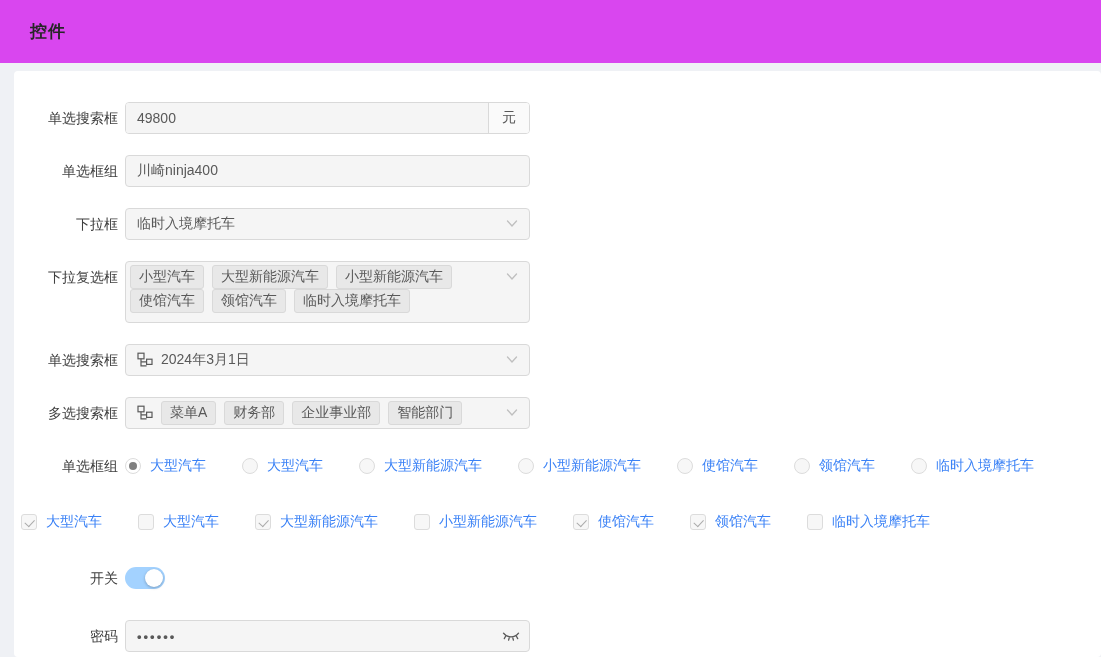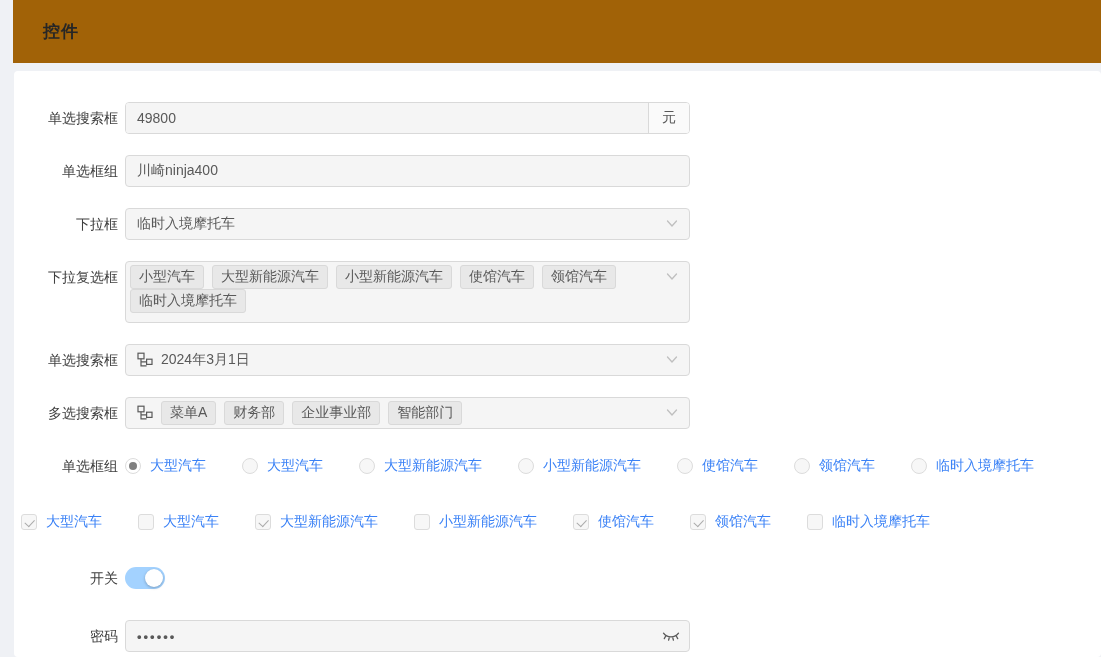--- a/index.html
+++ b/index.html
@@ -1,30 +1,30 @@
 <!DOCTYPE html>
 <html><head>
 <meta charset="utf-8">
 <style>
   * { box-sizing: border-box; margin: 0; padding: 0; }
   html,body { width:1101px; height:657px; overflow:hidden; }
   body { font-family:"Liberation Sans","DejaVu Sans",sans-serif; background:#eff1f5; }
 
   .app { width:1101px; height:657px; display:flex; flex-direction:column; }
 
-  header { background:#a16207; height:63px; flex:none; display:flex; align-items:center; padding-left:30px;margin-left:13px; }
+  header { background:#d946ef; height:63px; flex:none; display:flex; align-items:center; padding-left:30px; }
   h1 { font-size:17px; font-weight:700; color:#262626; letter-spacing:1px; }
 
   .card { background:#fff; border-radius:4px; margin:8px 0 0 14px; flex:1; padding:31px 20px 20px 0; overflow:hidden; }
 
   .row { display:flex; align-items:center; margin-bottom:21px; }
   .row.top { align-items:flex-start; }
   .lbl { flex:none; width:104px; text-align:right; font-size:14px; color:#404040; line-height:32px; }
   .field { margin-left:7px; position:relative; }
-  .w-std { width:565px; }
+  .w-std { width:405px; }
 
   .inp, .sel {
     width:100%; height:32px; border:1px solid #d9d9d9; border-radius:4px;
     background:#f5f5f5; color:#595959; font-size:14px; padding:0 11px;
     font-family:"Liberation Sans","DejaVu Sans",sans-serif; outline:none;
   }
 
   .group { display:flex; border:1px solid #d9d9d9; border-radius:4px; overflow:hidden; height:32px; }
   .group .inp { border:none; border-radius:0; flex:1; height:30px; }
   .addon { flex:none; width:41px; background:#fafafa; border-left:1px solid #d9d9d9;

